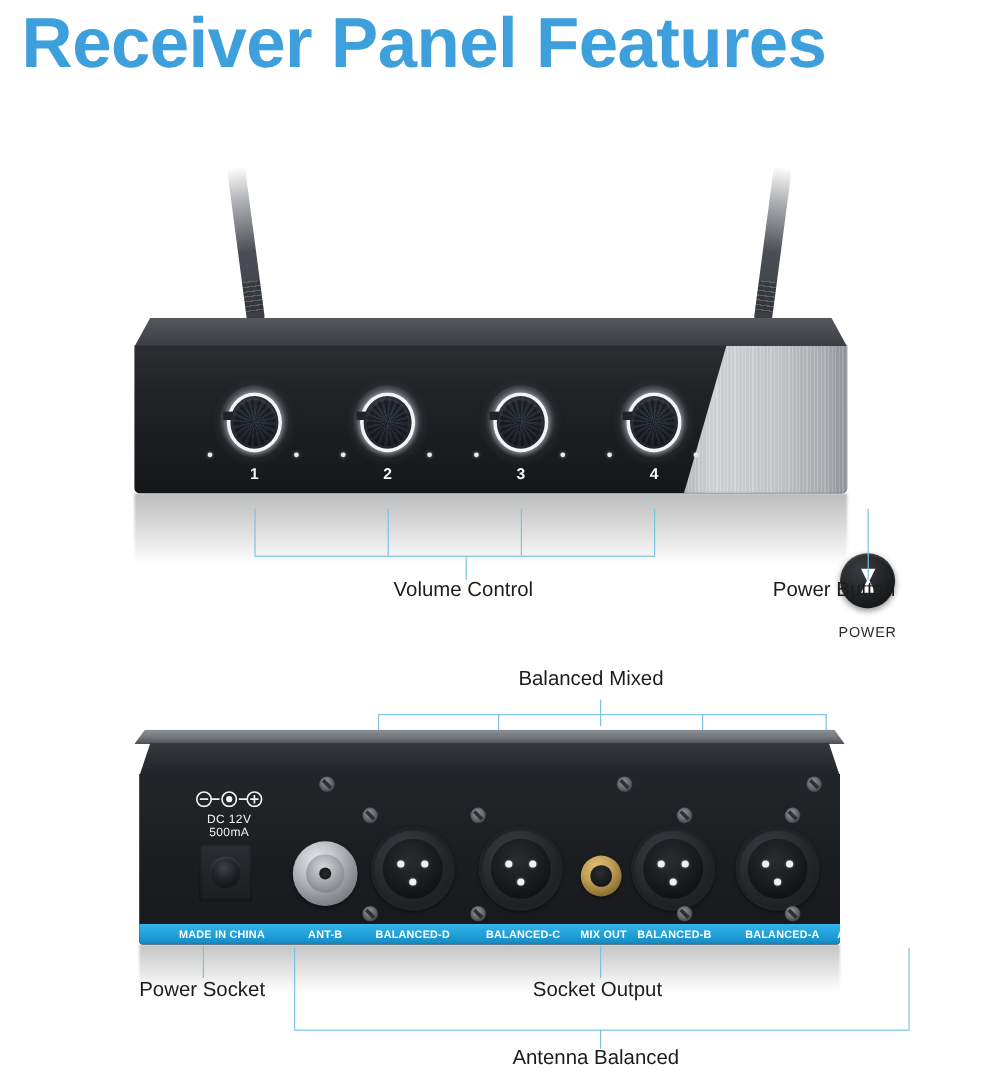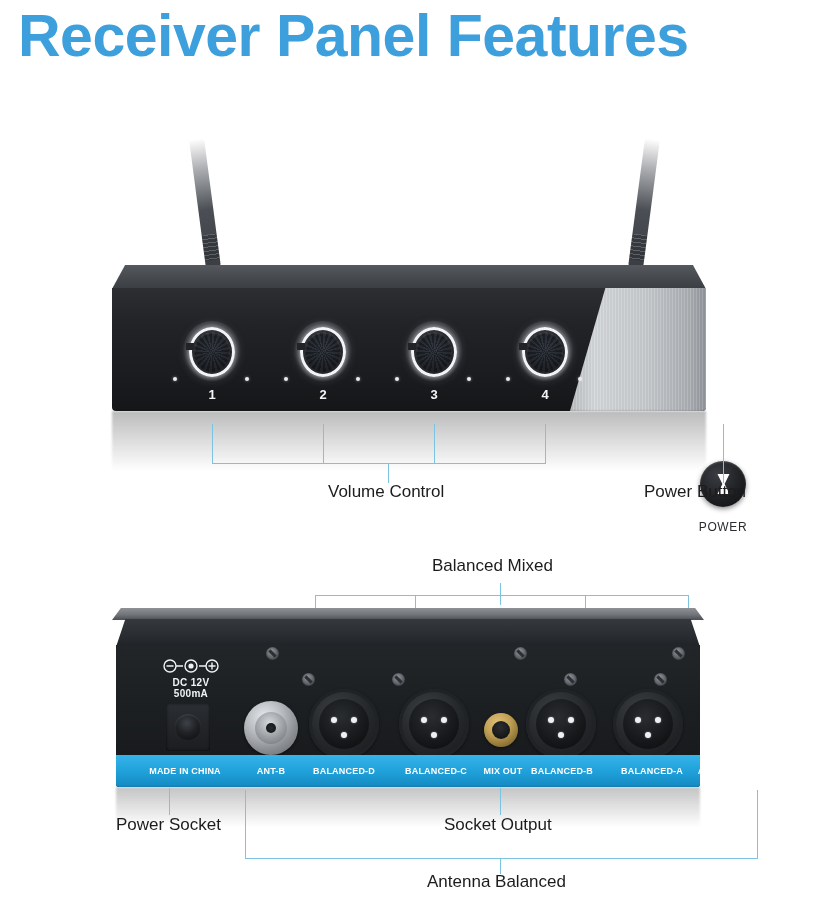--- a/index.html
+++ b/index.html
@@ -141,21 +141,21 @@
   }
   #rear-shadow {
     position: absolute; left: 116px; top: 242px; width: 584px; height: 40px;
     background: linear-gradient(to bottom, rgba(25,27,30,0.26), rgba(25,27,30,0));
     filter: blur(1px);
   }
 
   
   #dc-mark { position: absolute; left: 32px; top: 14px; width: 86px; text-align: center; color: #f0f2f4; }
   #dc-sym { height: 14px; }
-  #dc-v, #dc-a { font-size: 10px; font-weight: bold; line-height: 11px; letter-spacing: 0.3px; }
+  #dc-v, #dc-a { font-size: 10px; font-weight: normal; line-height: 11px; letter-spacing: 0.3px; }
   #dc-jack {
     position: absolute; left: 50px; top: 58px; width: 44px; height: 48px;
     background: linear-gradient(to bottom, #2b2e32, #1b1d20);
     border-radius: 3px;
     box-shadow: inset 0 0 3px rgba(0,0,0,0.8);
   }
   #dc-jack::after {
     content:""; position:absolute; left:9px; top:11px; width:26px; height:26px;
     border-radius:50%;
     background: radial-gradient(circle at 45% 35%, #3e4248 0%, #202226 45%, #0a0b0c 100%);
@@ -209,21 +209,21 @@
     background: radial-gradient(circle at 40% 32%, #90949a 0%, #65696e 50%, #3c4045 100%);
     box-shadow: inset 0 0 2px rgba(0,0,0,0.6);
   }
   .screw::after {
     content:""; position:absolute; left:2px; top:5px; width:9px; height:3px;
     background:#2c2f33; transform: rotate(45deg);
   }
 
   
   #label-strip {
-    position: absolute; left: 0; bottom: 0; width: 100%; height: 32px;
+    position: absolute; left: 0; bottom: 0; width: 100%; height: 17px;
     background: linear-gradient(to bottom, #34b4ea 0%, #1f9fd8 55%, #1489c2 100%);
     display: flex; align-items: center;
   }
   .strip-label {
     position: absolute;
     font-size: 9px; font-weight: bold; color: #ffffff;
     letter-spacing: 0.2px; white-space: nowrap;
     text-align: center;
   }
 

